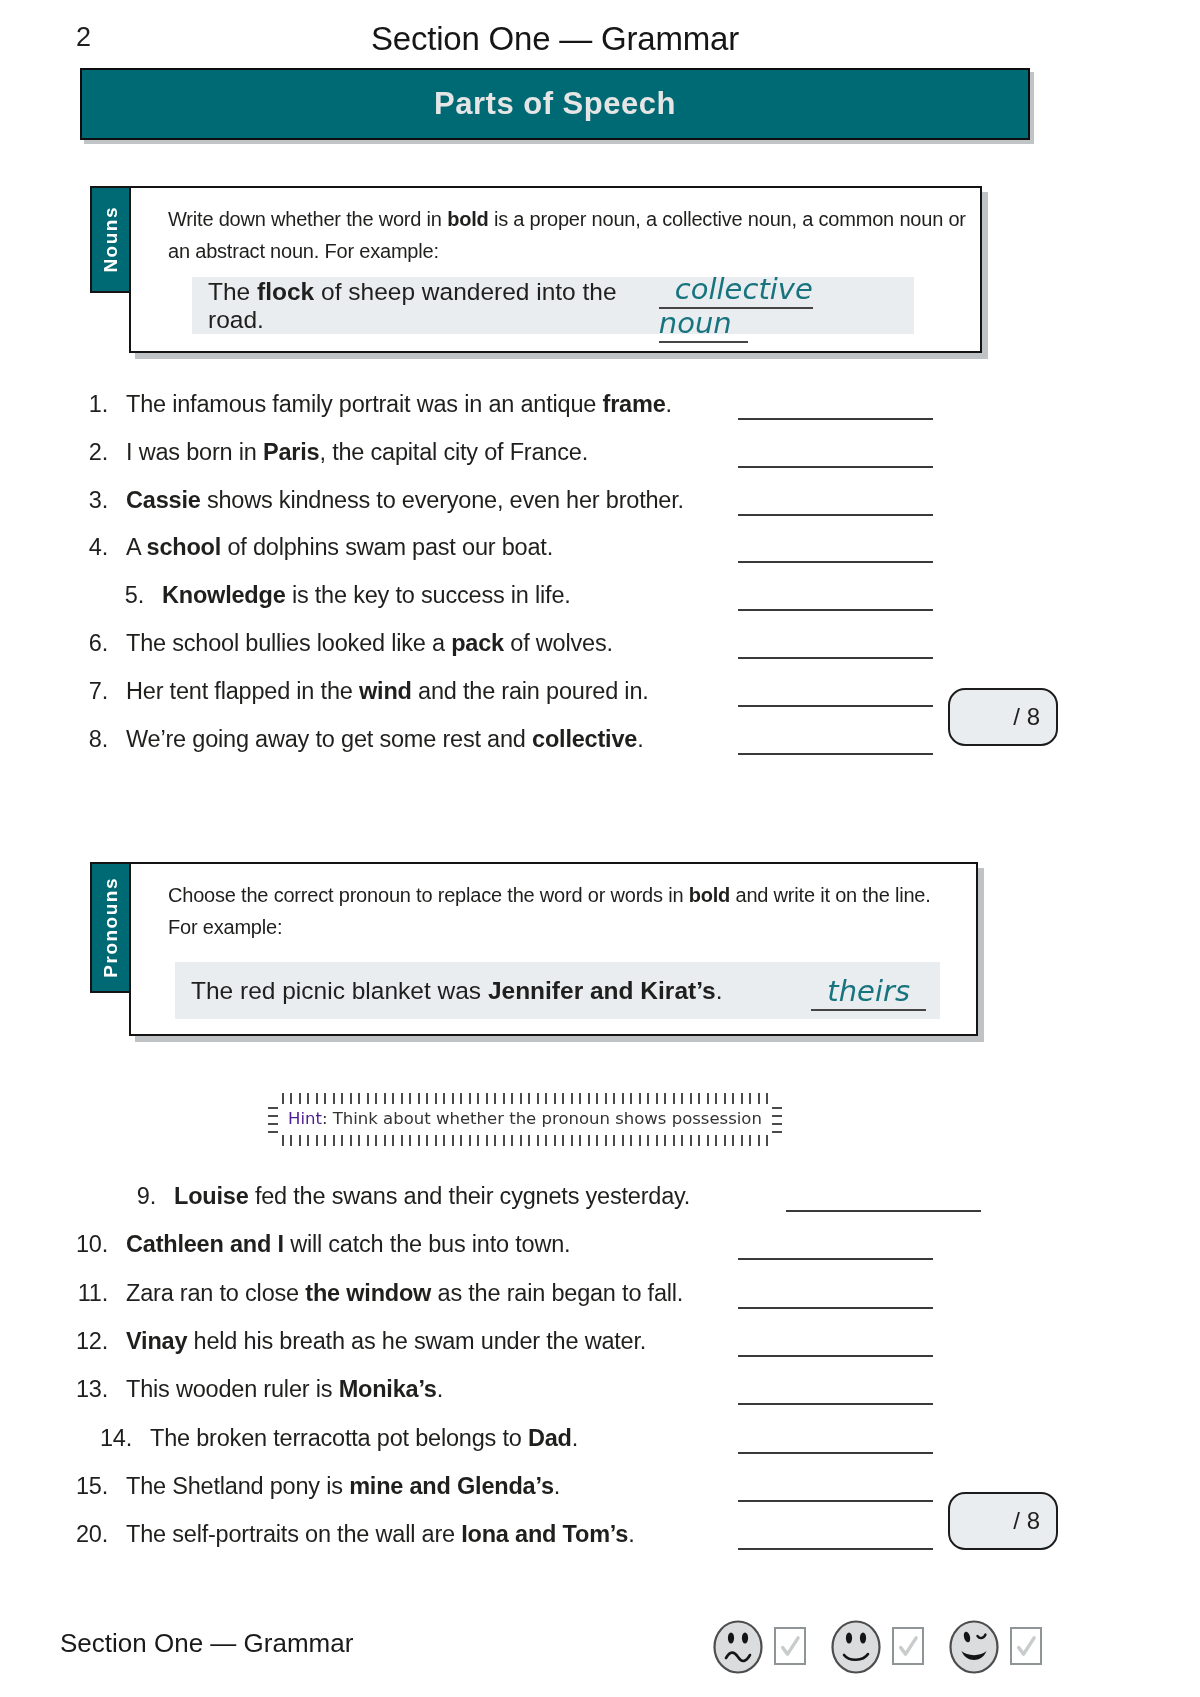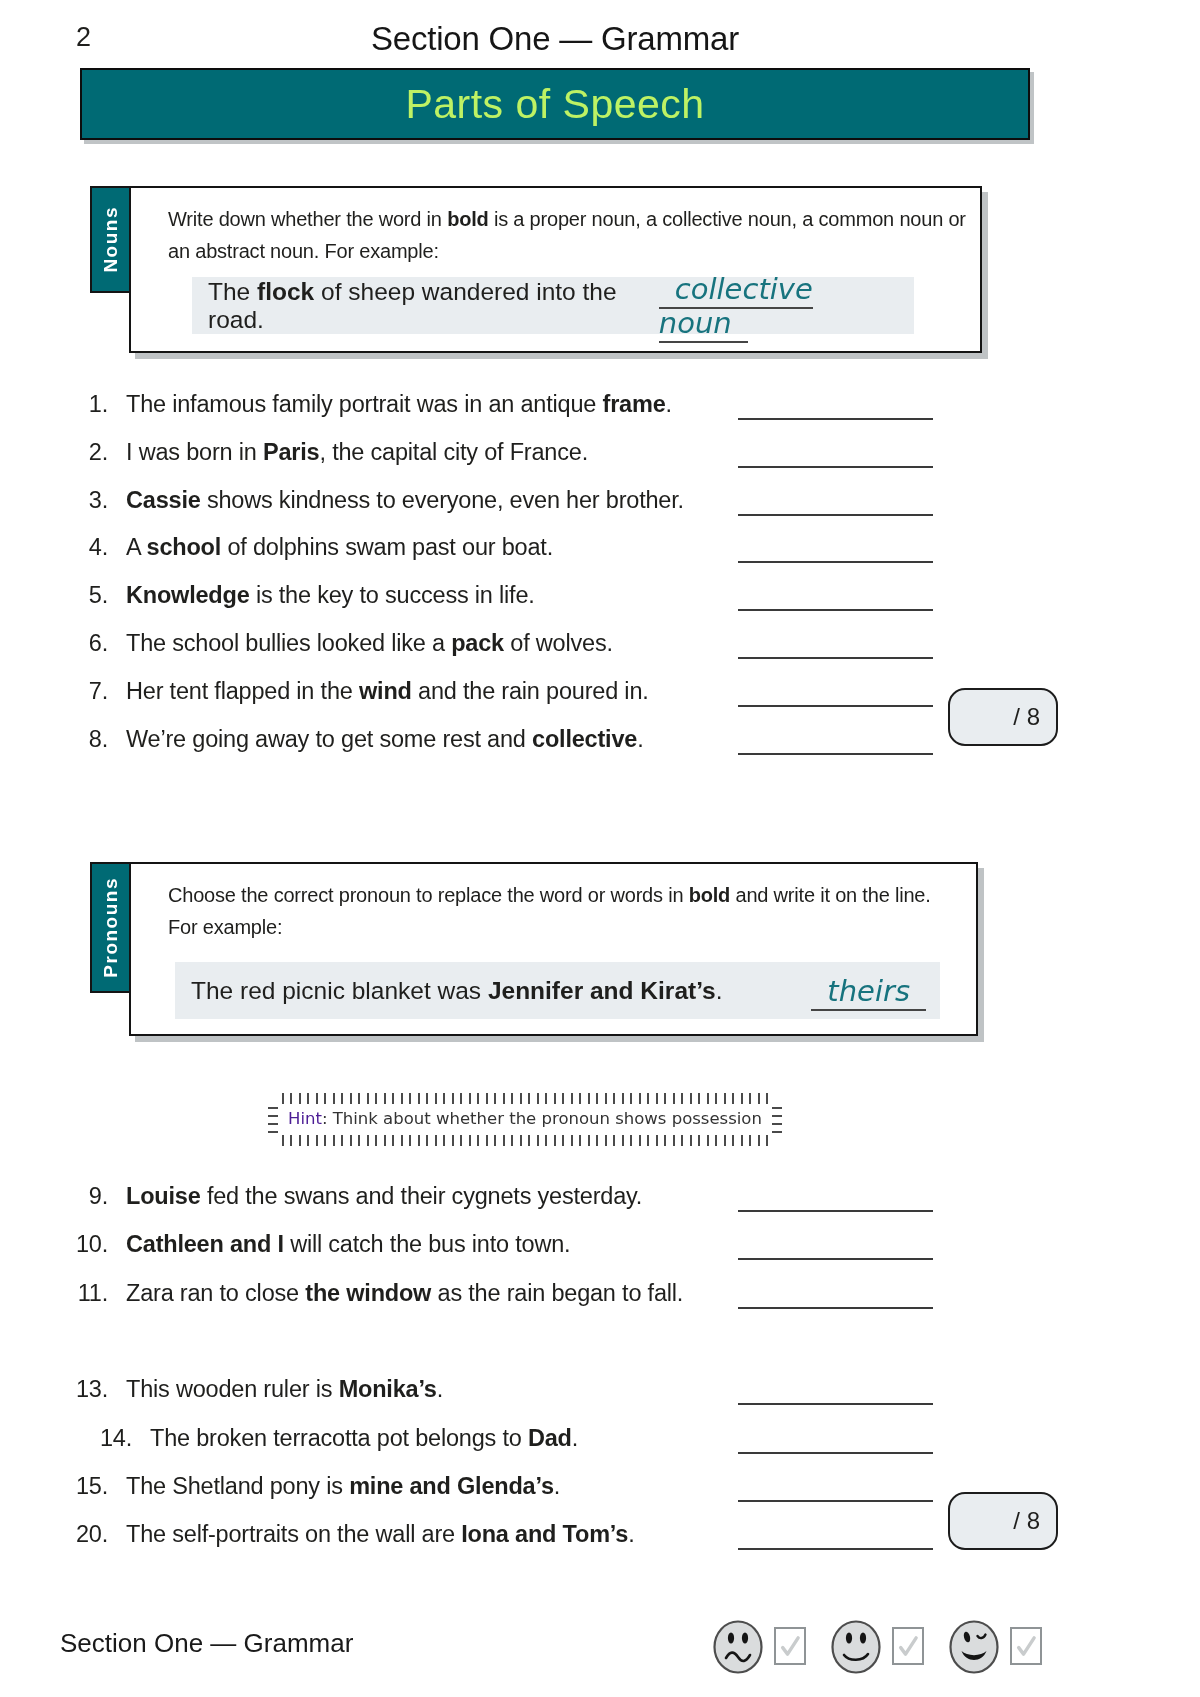--- a/index.html
+++ b/index.html
@@ -6,21 +6,21 @@
   #page{position:relative;width:1200px;height:1697px;background:#ffffff;overflow:hidden;
         font-family:"Liberation Sans",sans-serif;color:#1f1f1d;}
 
   
   .page-num{position:absolute;left:76px;top:22px;font-size:27px;}
   .section-title{position:absolute;left:0;top:20px;width:1110px;text-align:center;
                  font-size:33px;font-weight:500;letter-spacing:-0.2px;color:#161616;}
   .banner{position:absolute;left:80px;top:68px;width:946px;height:68px;background:#006a74;
           border:2px solid #0d0d0d;box-shadow:4px 4px 0 #c0c4c6;
           display:flex;align-items:center;justify-content:center;}
-  .banner span{font-size:41px;font-weight:normal;color:#bef264;letter-spacing:0.5px;}
+  .banner span{font-size:31px;font-weight:bold;color:#e5e5e5;letter-spacing:0.5px;}
 
   
   .exercise-box{position:absolute;background:#ffffff;border:2px solid #141414;box-shadow:6px 6px 0 #bfc3c5;}
   #nouns-box{left:129px;top:186px;width:849px;height:163px;}
   #pronouns-box{left:129px;top:862px;width:845px;height:170px;}
   .side-tab{position:absolute;left:-41px;top:-2px;width:37px;background:#006a74;border:2px solid #141414;
             display:flex;align-items:center;justify-content:center;}
   #nouns-box .side-tab{height:103px;}
   #pronouns-box .side-tab{height:127px;}
   .side-tab span{writing-mode:vertical-rl;transform:rotate(180deg);color:#ffffff;font-weight:bold;
@@ -94,21 +94,21 @@
         <span class="hand">collective noun</span>
       </span>
     </div>
   </section>
 
   <div class="q-section" id="nouns-questions">
       <div class="q-row" style="top: 0px;"><span class="q-num">1.</span><span class="q-text">The infamous family portrait was in an antique <b>frame</b>.</span><div class="answer-line"></div></div>
       <div class="q-row" style="top: 47.8px;"><span class="q-num">2.</span><span class="q-text">I was born in <b>Paris</b>, the capital city of France.</span><div class="answer-line"></div></div>
       <div class="q-row" style="top: 95.6px;"><span class="q-num">3.</span><span class="q-text"><b>Cassie</b> shows kindness to everyone, even her brother.</span><div class="answer-line"></div></div>
       <div class="q-row" style="top: 143.4px;"><span class="q-num">4.</span><span class="q-text">A <b>school</b> of dolphins swam past our boat.</span><div class="answer-line"></div></div>
-      <div class="q-row" style="top: 191.2px;"><span class="q-num">5.</span><span class="q-text"><b>Knowledge</b> is the key to success in life.</span><div class="answer-line"></div></div>
+      <div class="q-row" style="top: 191.2px; padding-left: 36px;"><span class="q-num">5.</span><span class="q-text"><b>Knowledge</b> is the key to success in life.</span><div class="answer-line"></div></div>
       <div class="q-row" style="top: 239px;"><span class="q-num">6.</span><span class="q-text">The school bullies looked like a <b>pack</b> of wolves.</span><div class="answer-line"></div></div>
       <div class="q-row" style="top: 286.8px;"><span class="q-num">7.</span><span class="q-text">Her tent flapped in the <b>wind</b> and the rain poured in.</span><div class="answer-line"></div></div>
       <div class="q-row" style="top: 334.6px;"><span class="q-num">8.</span><span class="q-text">We’re going away to get some rest and <b>collective</b>.</span><div class="answer-line"></div></div>
     </div>
 
   <div class="score-box" id="score1">
     <span>/ 8</span>
   </div>
 
   <section class="exercise-box" id="pronouns-box">
@@ -126,23 +126,24 @@
 
   <div id="hint">
     <div class="tick tick-top"></div>
     <div class="tick tick-bottom"></div>
     <div class="tick tick-left"></div>
     <div class="tick tick-right"></div>
     <div class="hint-line"><span class="hint-label">Hint</span><span>: Think about whether the pronoun shows possession</span></div>
   </div>
 
   <div class="q-section" id="pronouns-questions">
-      <div class="q-row" style="top: 0px;"><span class="q-num">9.</span><span class="q-text"><b>Louise</b> fed the swans and their cygnets yesterday.</span><div class="answer-line"></div></div>
+      <div class="q-row" style="top: 0px; margin-left: 48px;"><span class="q-num">9.</span><span class="q-text"><b>Louise</b> fed the swans and their cygnets yesterday.</span><div class="answer-line"></div></div>
       <div class="q-row" style="top: 48.3px;"><span class="q-num">10.</span><span class="q-text"><b>Cathleen and I</b> will catch the bus into town.</span><div class="answer-line"></div></div>
       <div class="q-row" style="top: 96.6px;"><span class="q-num">11.</span><span class="q-text">Zara ran to close <b>the window</b> as the rain began to fall.</span><div class="answer-line"></div></div>
+      <div class="q-row" style="top: 144.9px;"><span class="q-num">12.</span><span class="q-text"><b>Vinay</b> held his breath as he swam under the water.</span><div class="answer-line"></div></div>
       <div class="q-row" style="top: 193.2px;"><span class="q-num">13.</span><span class="q-text">This wooden ruler is <b>Monika’s</b>.</span><div class="answer-line"></div></div>
       <div class="q-row" style="top: 241.5px; padding-left: 24px;"><span class="q-num">14.</span><span class="q-text">The broken terracotta pot belongs to <b>Dad</b>.</span><div class="answer-line"></div></div>
       <div class="q-row" style="top: 289.8px;"><span class="q-num">15.</span><span class="q-text">The Shetland pony is <b>mine and Glenda’s</b>.</span><div class="answer-line"></div></div>
       <div class="q-row" style="top: 338.1px;"><span class="q-num">20.</span><span class="q-text">The self-portraits on the wall are <b>Iona and Tom’s</b>.</span><div class="answer-line"></div></div>
     </div>
 
   <div class="score-box" id="score2">
     <span>/ 8</span>
   </div>
 

